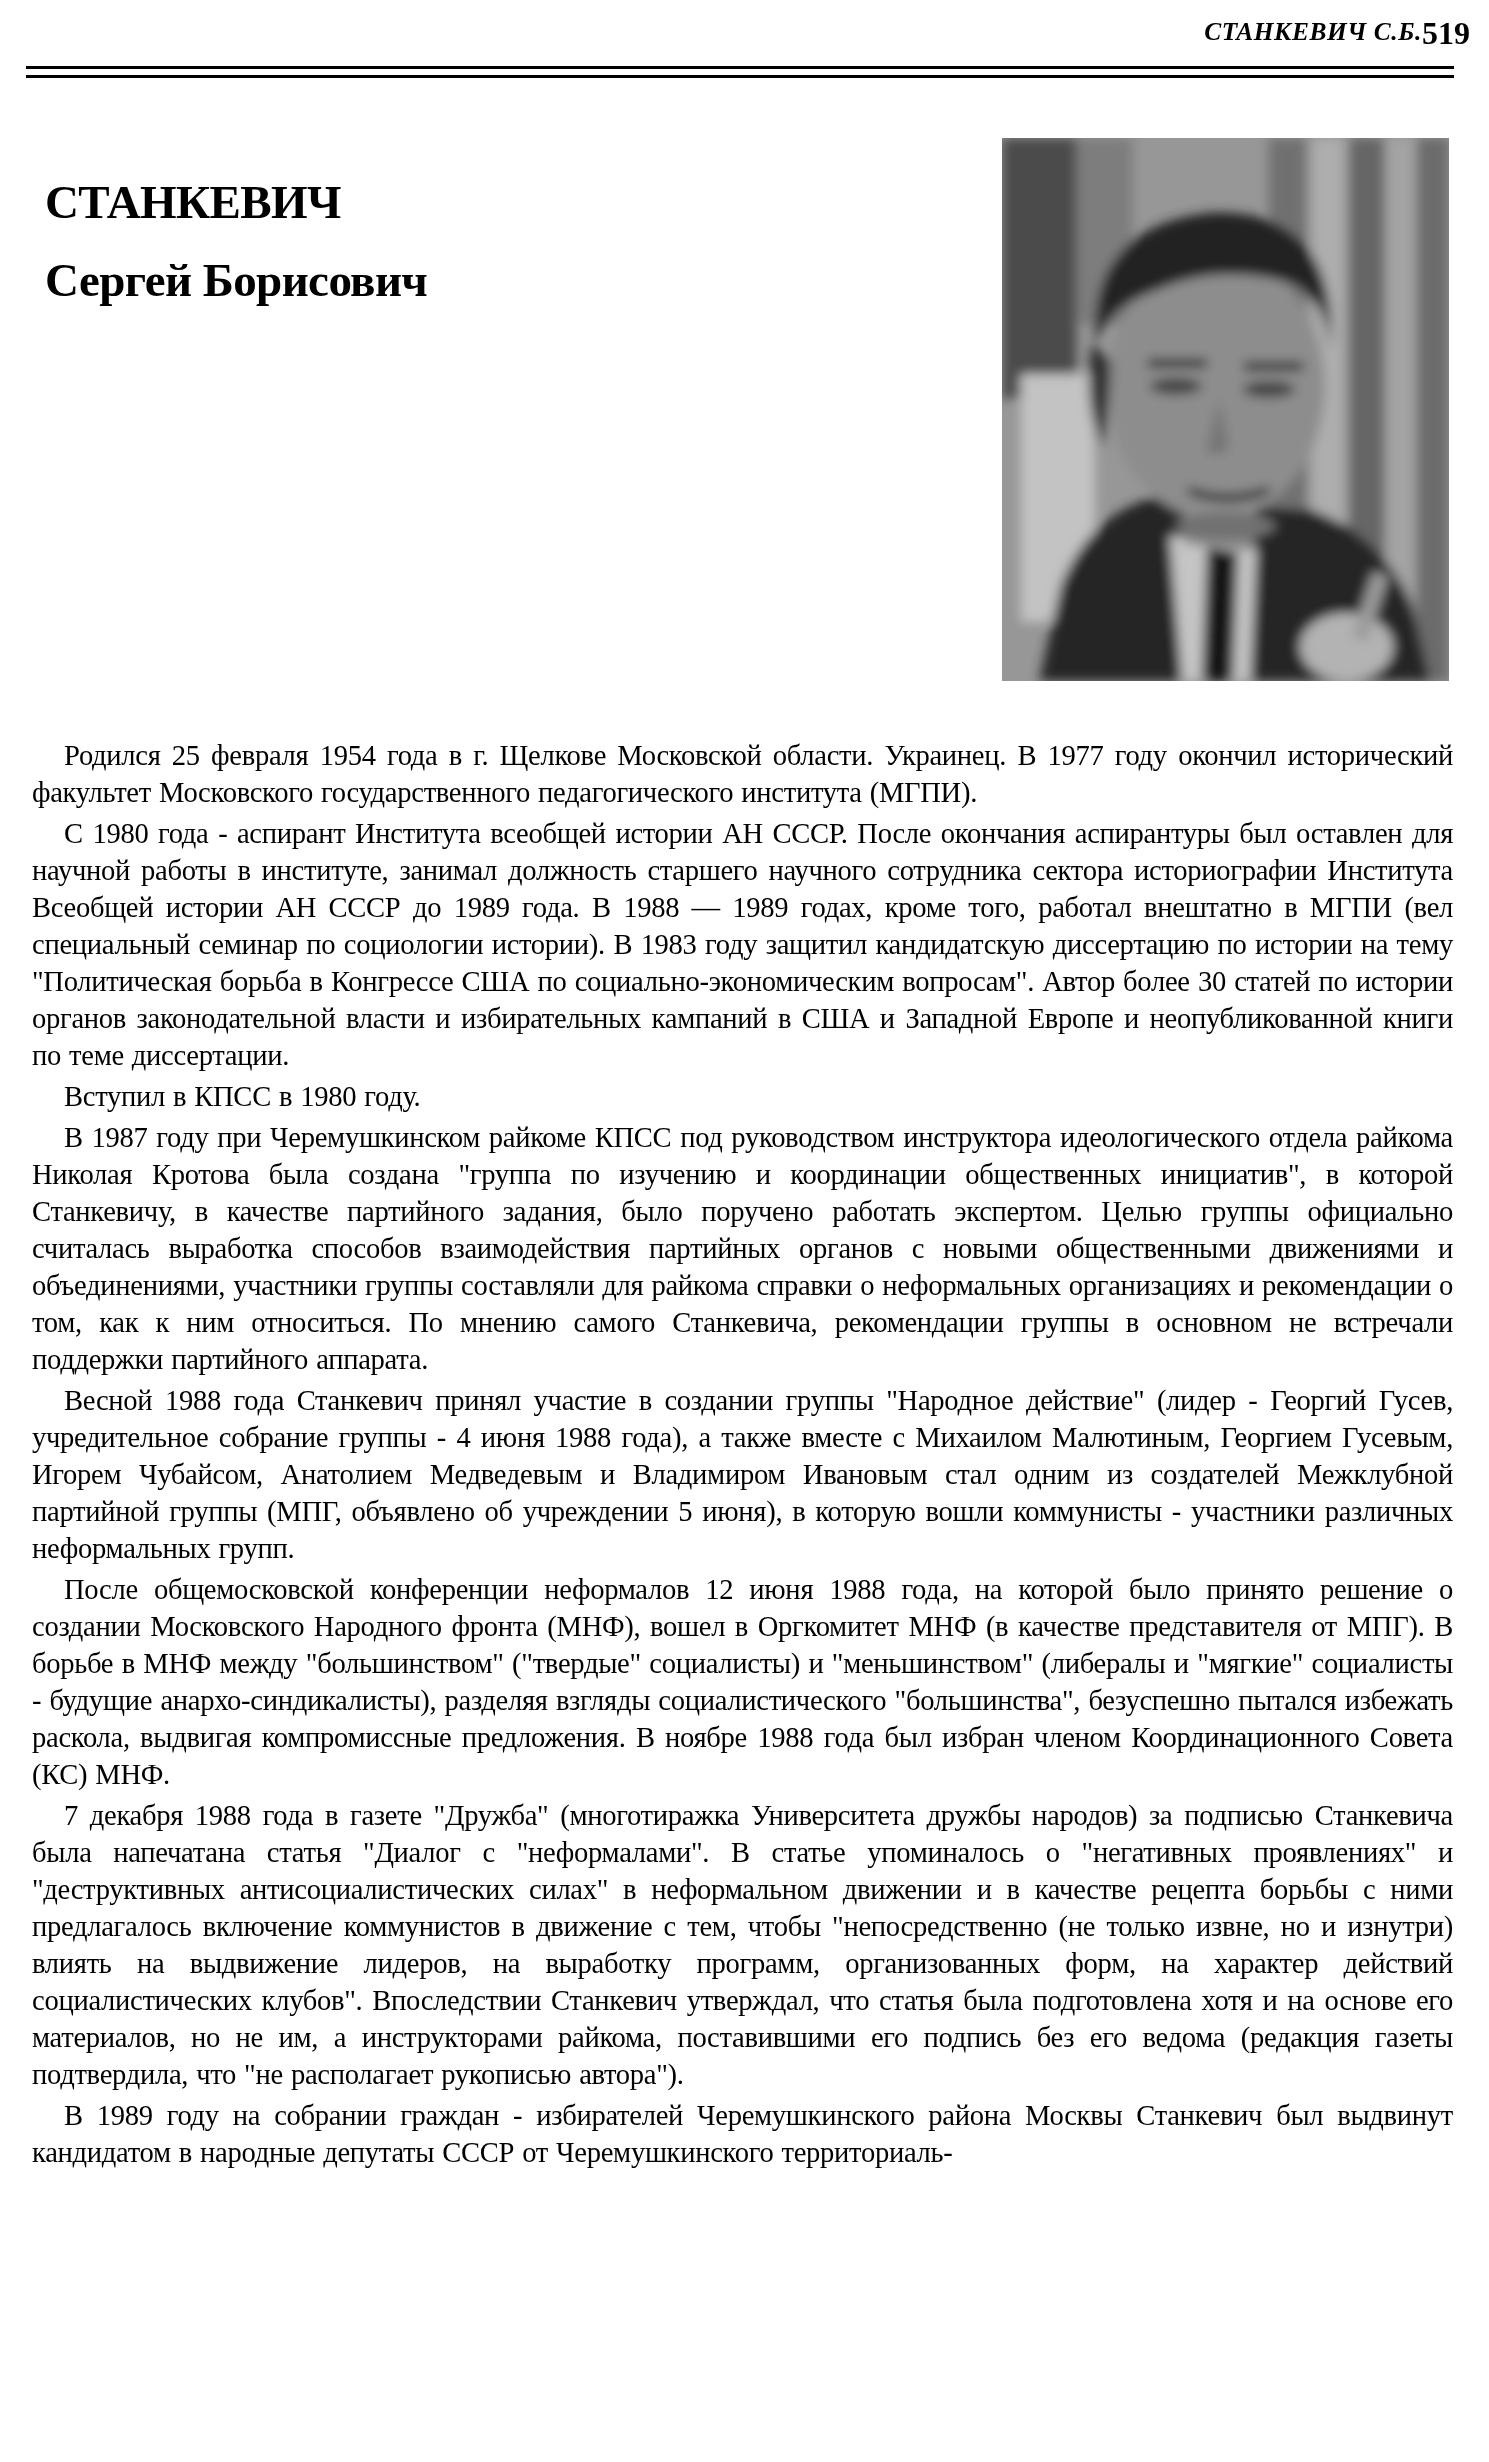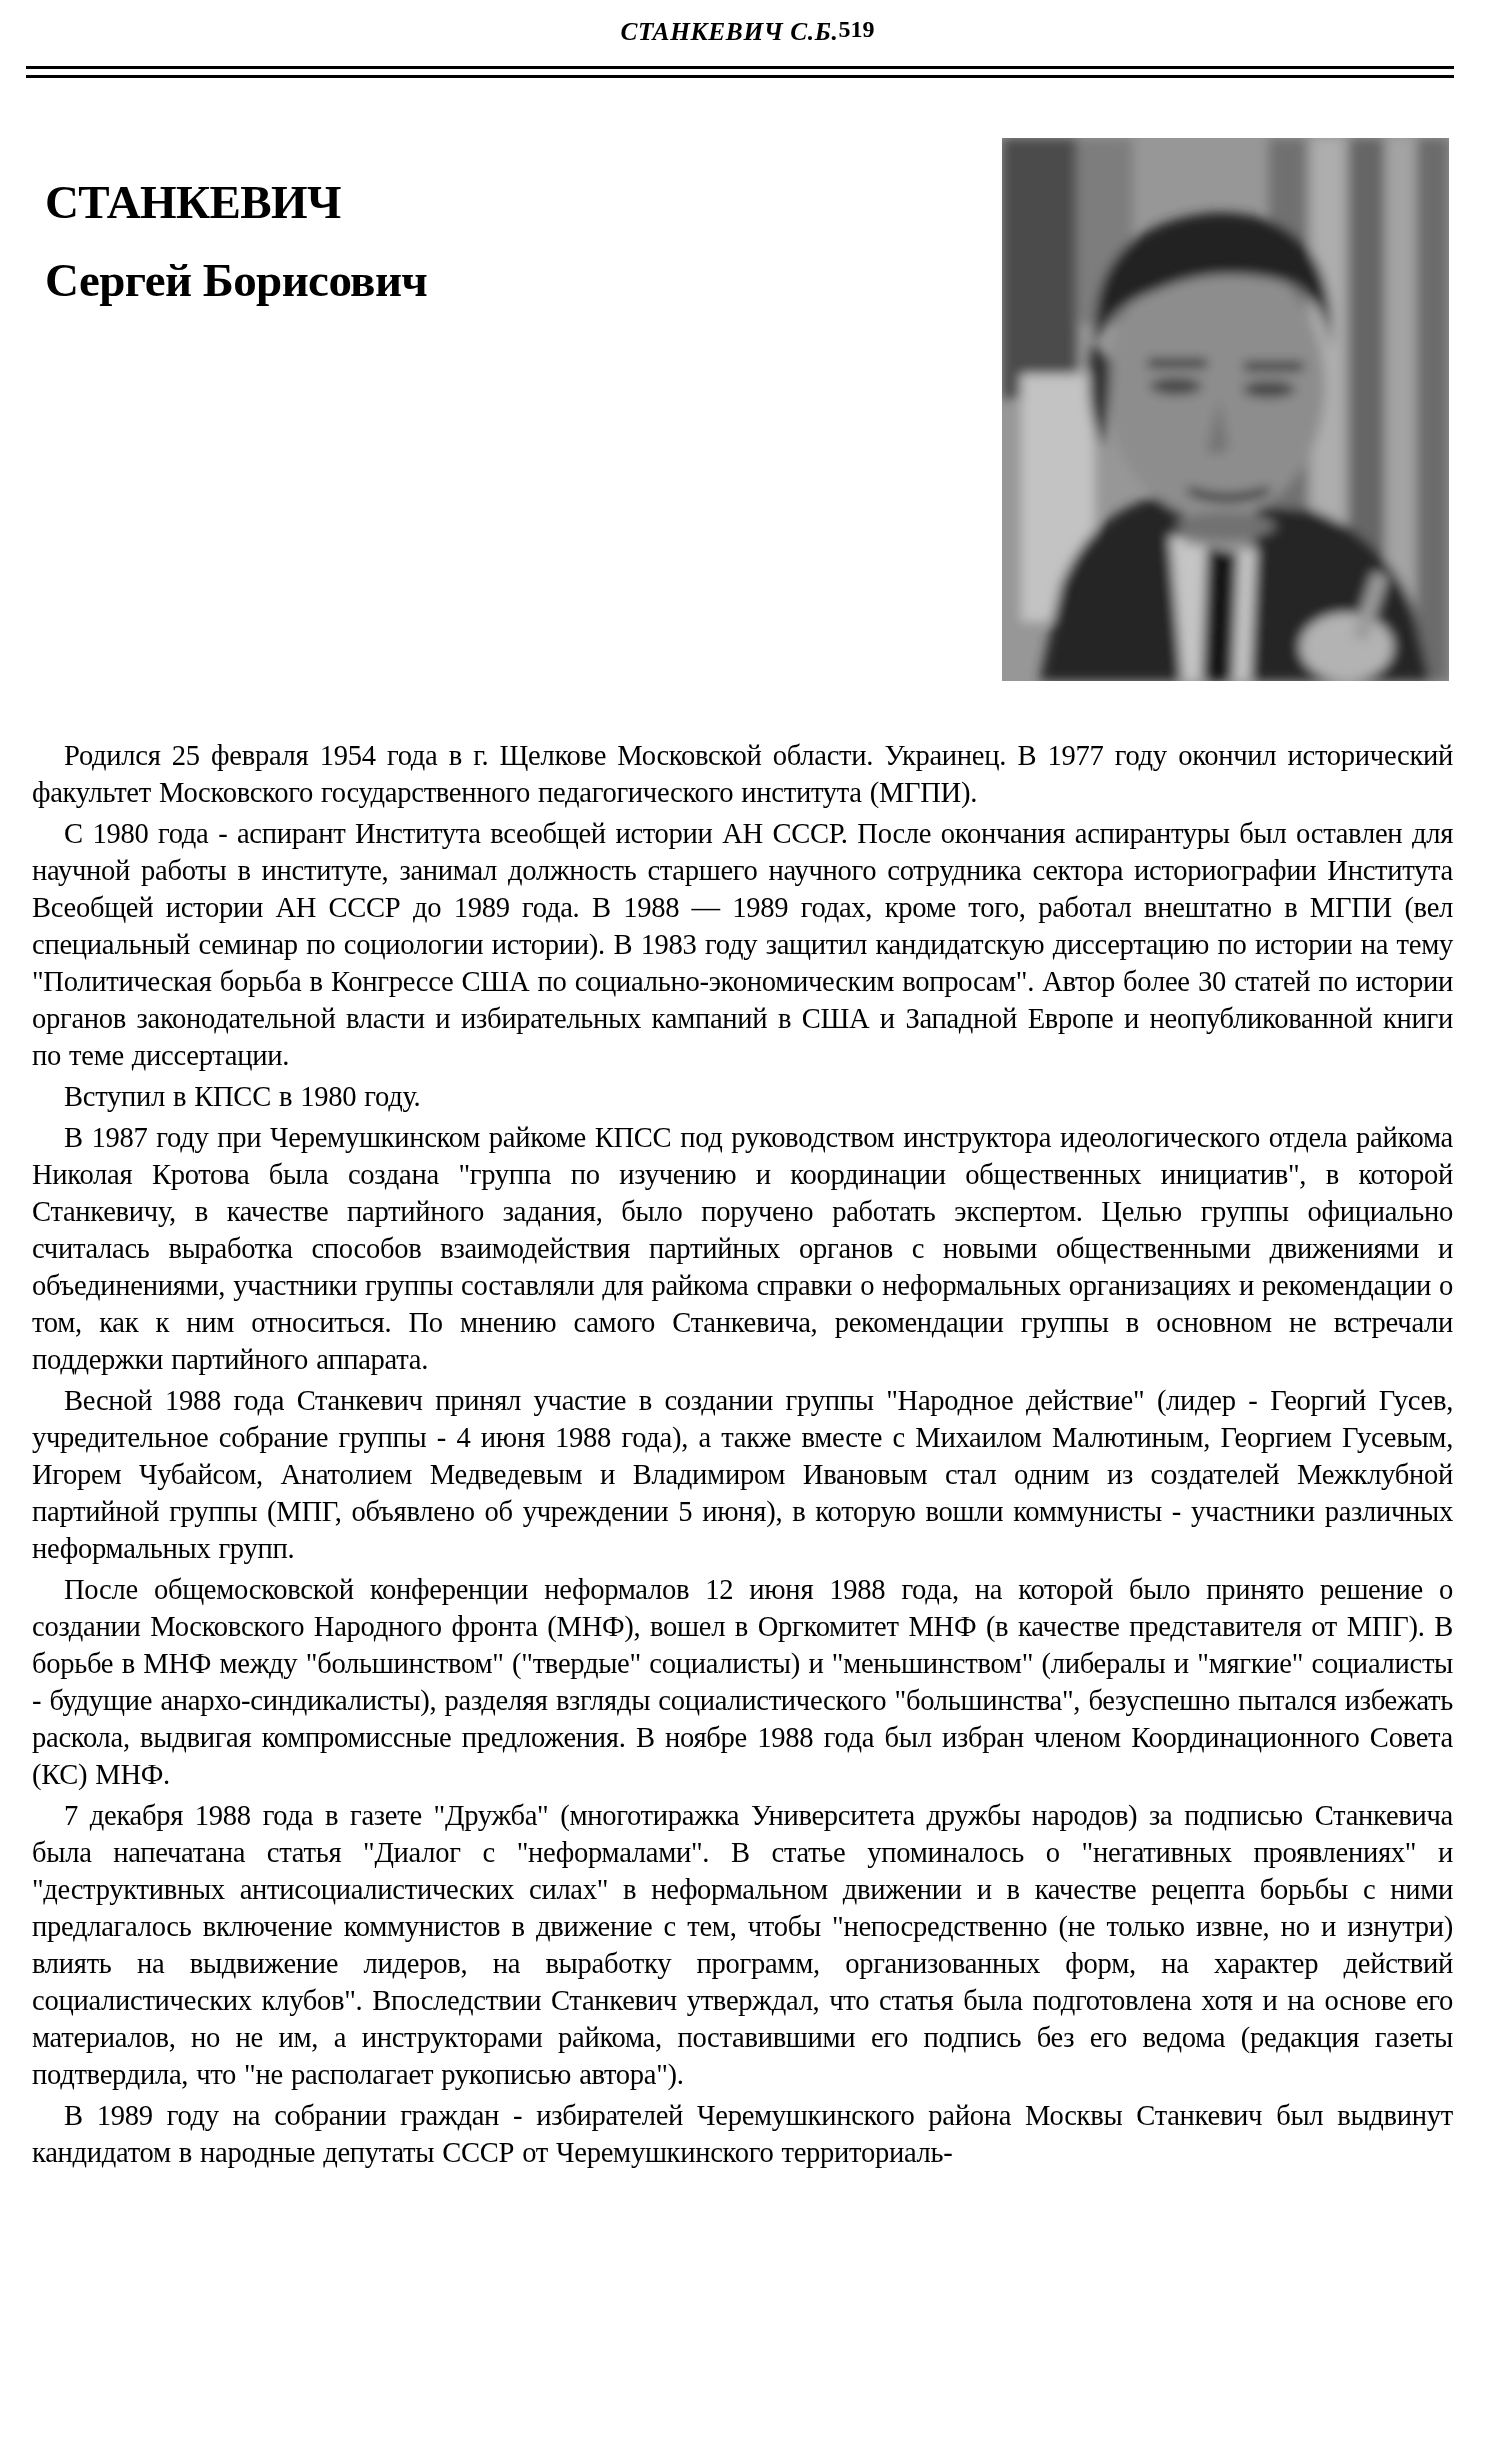--- a/index.html
+++ b/index.html
@@ -11,32 +11,32 @@
     background:#ffffff;
     color:#000000;
     font-family:"Liberation Serif", serif;
     overflow:hidden;
   }
   
   .running-header{
     position:absolute;
     left:25px; right:20px; top:17.4px;
     display:flex;
-    justify-content:center;
+    justify-content:flex-end;
     align-items:flex-start;
   }
   .running-title{
     font-style:italic;
     font-weight:bold;
     font-size:25.4px;
     letter-spacing:0.6px;
   }
   .page-number{
     font-weight:bold;
-    font-size:24px;
+    font-size:32px;
     line-height:1;
   }
   
   .double-rule{
     position:absolute;
     left:26px; right:36px; top:66px;
   }
   .rule-line{height:3.1px;background:#000;}
   .rule-line + .rule-line{margin-top:5.6px;}
   

